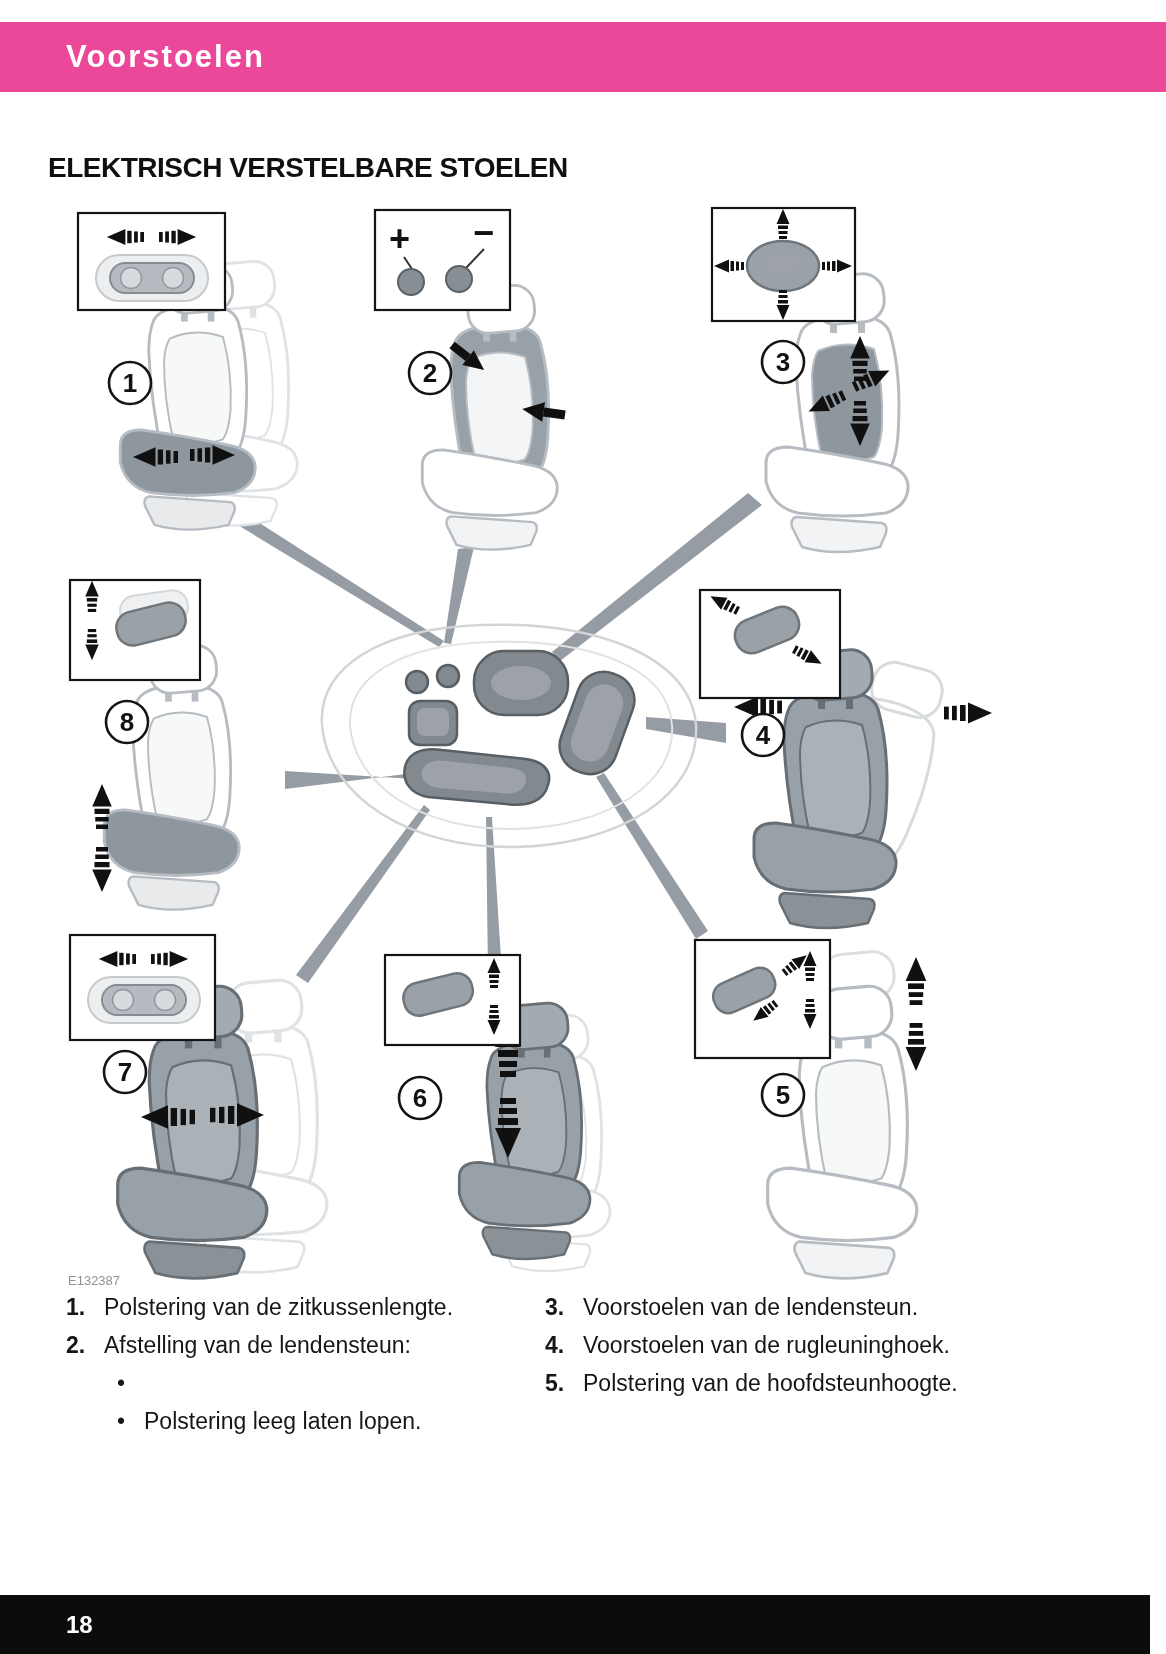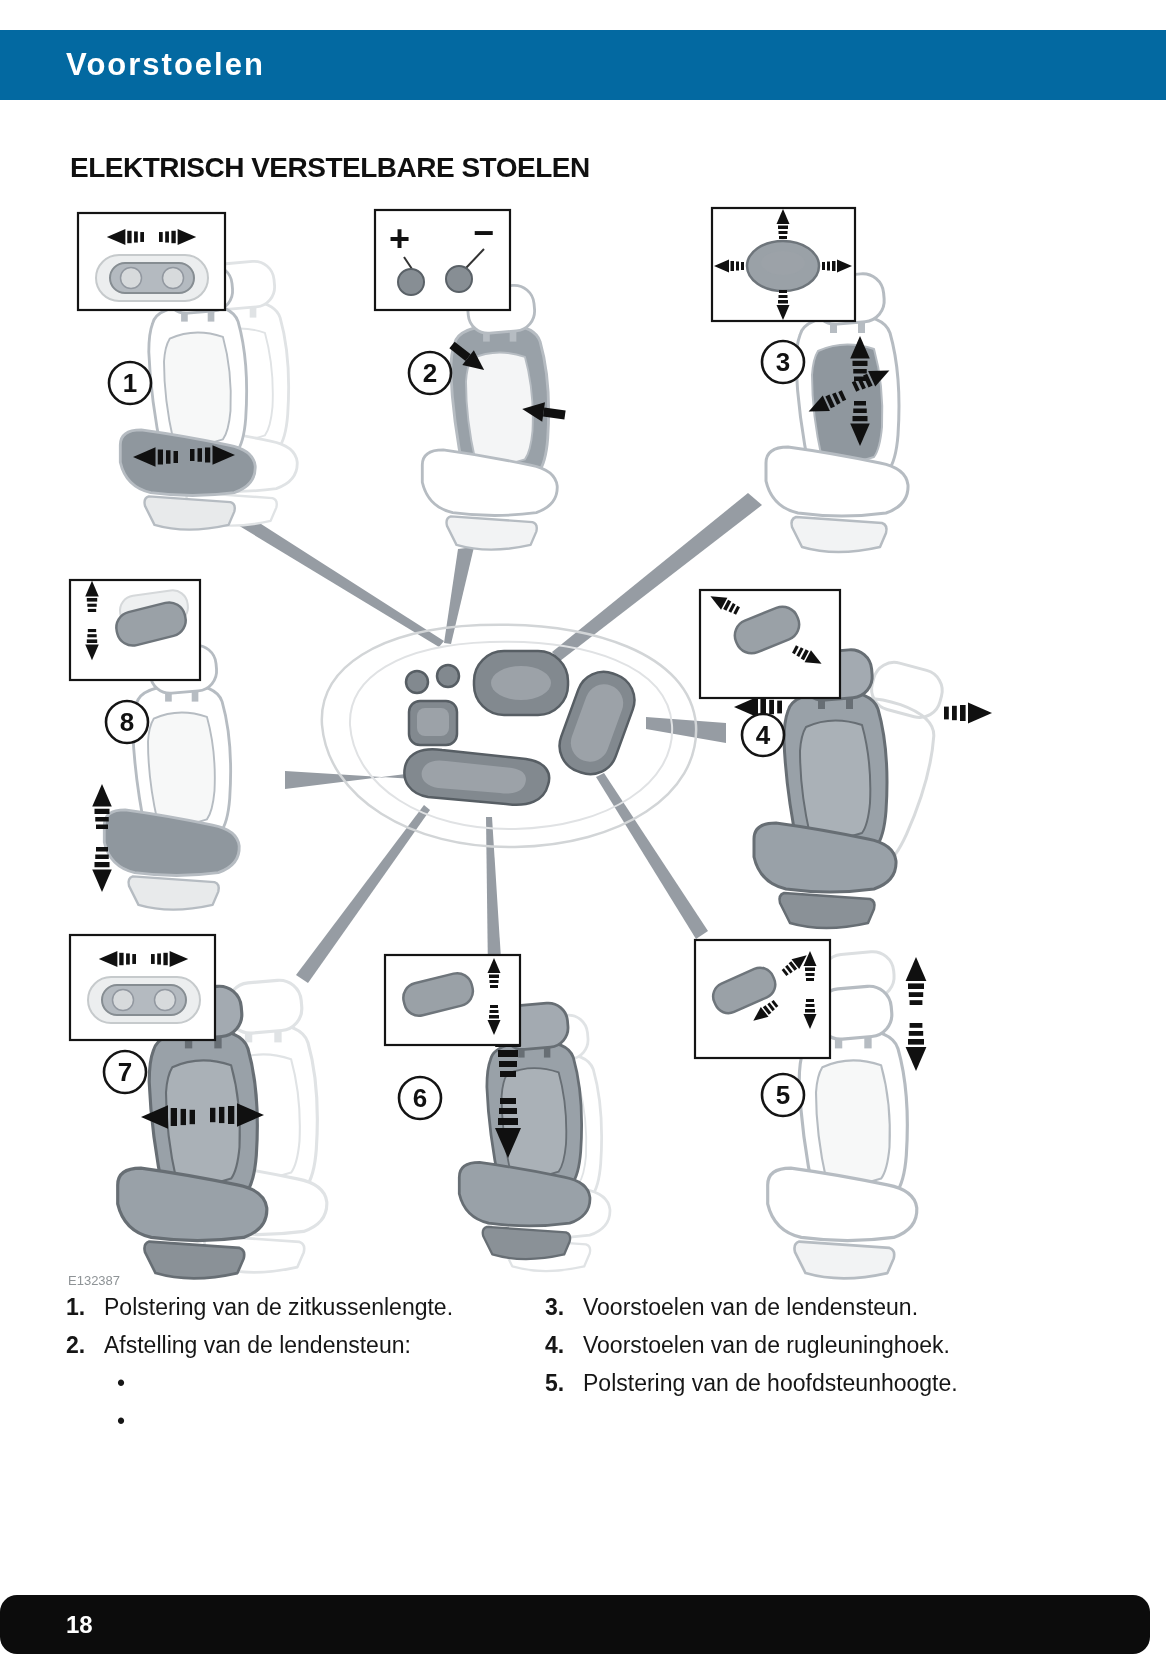--- a/index.html
+++ b/index.html
@@ -1,29 +1,29 @@
 <!DOCTYPE html>
 <html><head>
 <meta charset="utf-8">
 <style>
   html,body { margin:0; padding:0; background:#ffffff; }
   .page {
     position:relative; width:1166px; height:1654px; background:#ffffff;
     font-family:"Liberation Sans", sans-serif; overflow:hidden;
   }
   .topbar {
-    position:absolute; top:30px; left:0; right:0; height:70px;
-    background:#0369a1; display:flex; align-items:center;
+    position:absolute; top:22px; left:0; right:0; height:70px;
+    background:#ec4899; display:flex; align-items:center;
   }
   .topbar .title {
     color:#ffffff; font-size:31px; font-weight:bold; letter-spacing:2px;
     margin-left:66px;
   }
   .heading {
-    position:absolute; top:152px; left:70px; margin:0;
+    position:absolute; top:152px; left:48px; margin:0;
     font-size:28px; font-weight:bold; letter-spacing:-0.5px; color:#101010;
   }
   .figure { position:absolute; top:205px; left:60px; width:1046px; height:1090px; }
   .figure svg { width:1046px; height:1090px; display:block; }
 
   
   .callout-box { fill:#ffffff; stroke:#141414; stroke-width:2.2; }
   .badge-circle { fill:#ffffff; stroke:#141414; stroke-width:2.6; }
   .badge-num { font-size:26px; font-weight:bold; fill:#111111; text-anchor:middle;
                font-family:"Liberation Sans", sans-serif; }
@@ -66,21 +66,21 @@
   .list .col-left { left:0; width:460px; }
   .list .col-right { left:479px; width:540px; }
   .li { display:flex; margin-bottom:15px; line-height:1.0; }
   .li .num { width:38px; font-weight:bold; flex:0 0 38px; }
   .li .txt { flex:1; }
   .li.bullet { padding-left:51px; }
   .li.bullet .dot { width:27px; flex:0 0 27px; font-size:23px; }
 
   .footer {
     position:absolute; bottom:0; left:0; right:16px; height:59px;
-    background:#0c0c0c; display:flex; align-items:center;border-radius:17px;
+    background:#0c0c0c; display:flex; align-items:center;
   }
   .footer .pagenum { color:#ffffff; font-size:24px; font-weight:bold; margin-left:66px; }
 </style>
 </head>
 <body>
 
 <div class="page">
 
   <div class="topbar">
     <div class="title">Voorstoelen</div>
@@ -290,20 +290,21 @@
       </div>
       <div class="li">
         <span class="num">2.</span>
         <span class="txt">Afstelling van de lendensteun:</span>
       </div>
       <div class="li bullet">
         <span class="dot">•</span>
       </div>
       <div class="li bullet">
         <span class="dot">•</span>
+        <span class="txt">Polstering leeg laten lopen.</span>
       </div>
     </div>
     <div class="col col-right">
       <div class="li">
         <span class="num">3.</span>
         <span class="txt">Voorstoelen van de lendensteun.</span>
       </div>
       <div class="li">
         <span class="num">4.</span>
         <span class="txt">Voorstoelen van de rugleuninghoek.</span>

